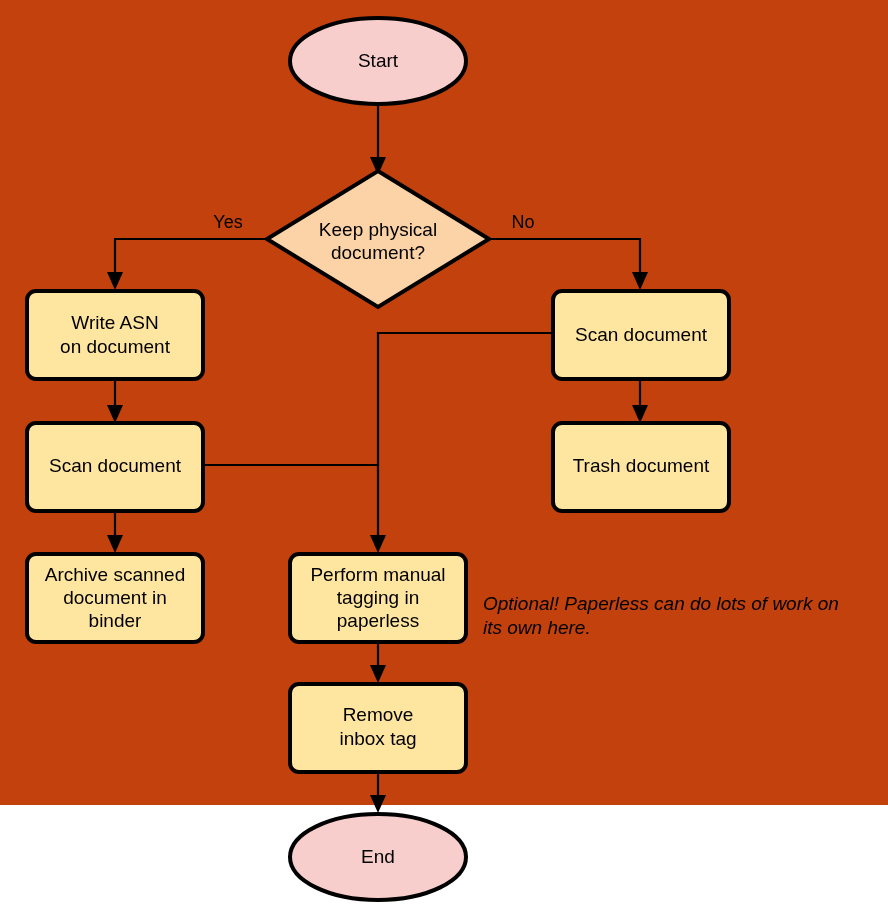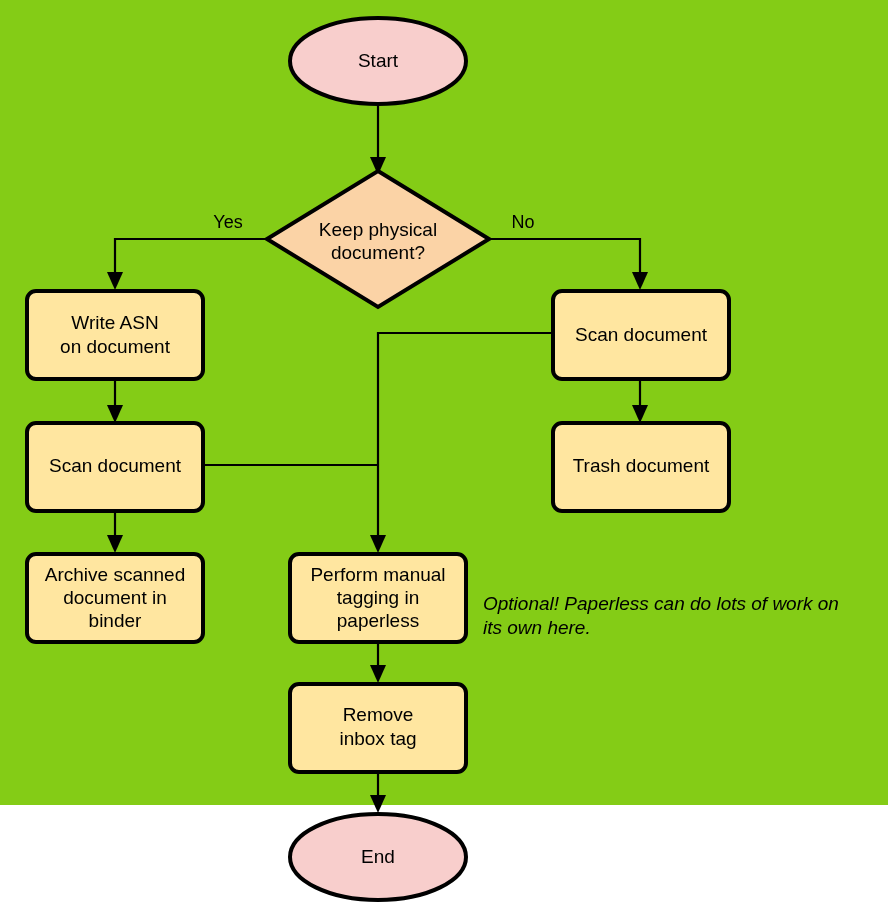--- a/index.html
+++ b/index.html
@@ -10,21 +10,21 @@
   body {
     width: 888px;
     height: 907px;
     font-family: "Liberation Sans", sans-serif;
     overflow: hidden;
   }
   #flowchart-root {
     position: relative;
     width: 888px;
     height: 805px;
-    background: #84cc16;
+    background: #c2410c;
   }
   svg#flow-svg {
     display: block;
     width: 888px;
     height: 907px;
   }
   .node-text {
     font-family: "Liberation Sans", sans-serif;
     font-size: 19px;
     fill: #000000;

